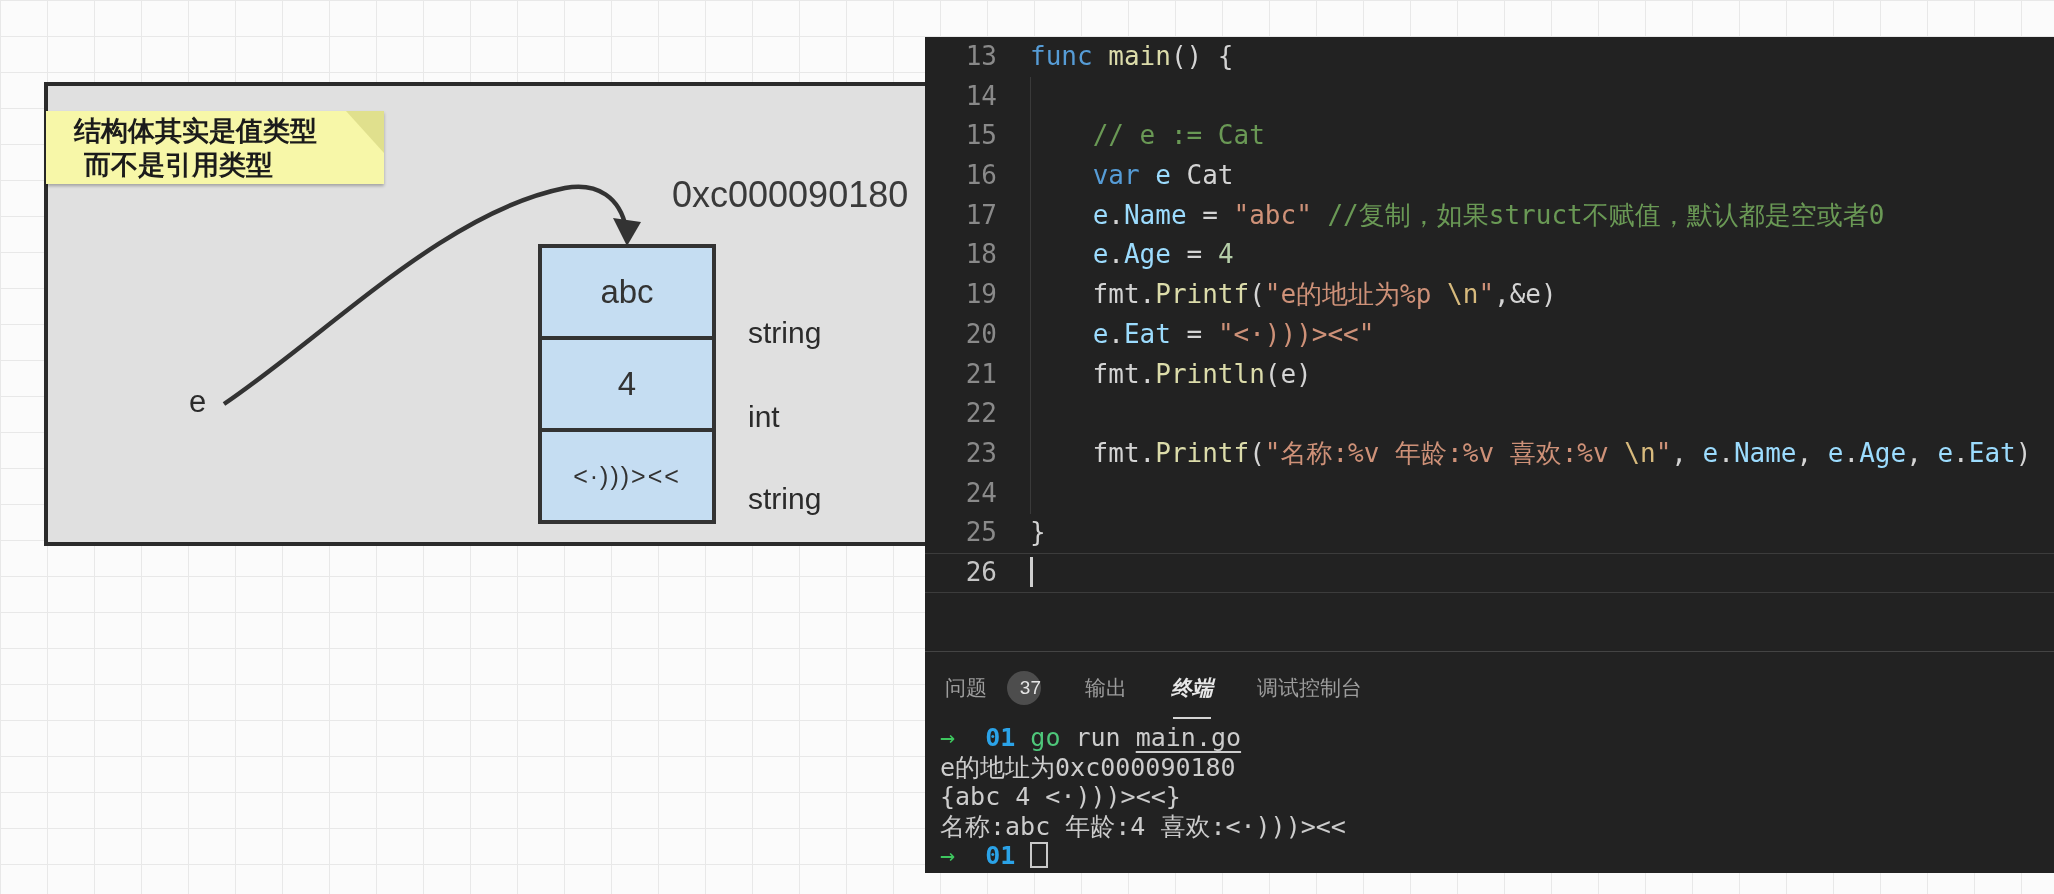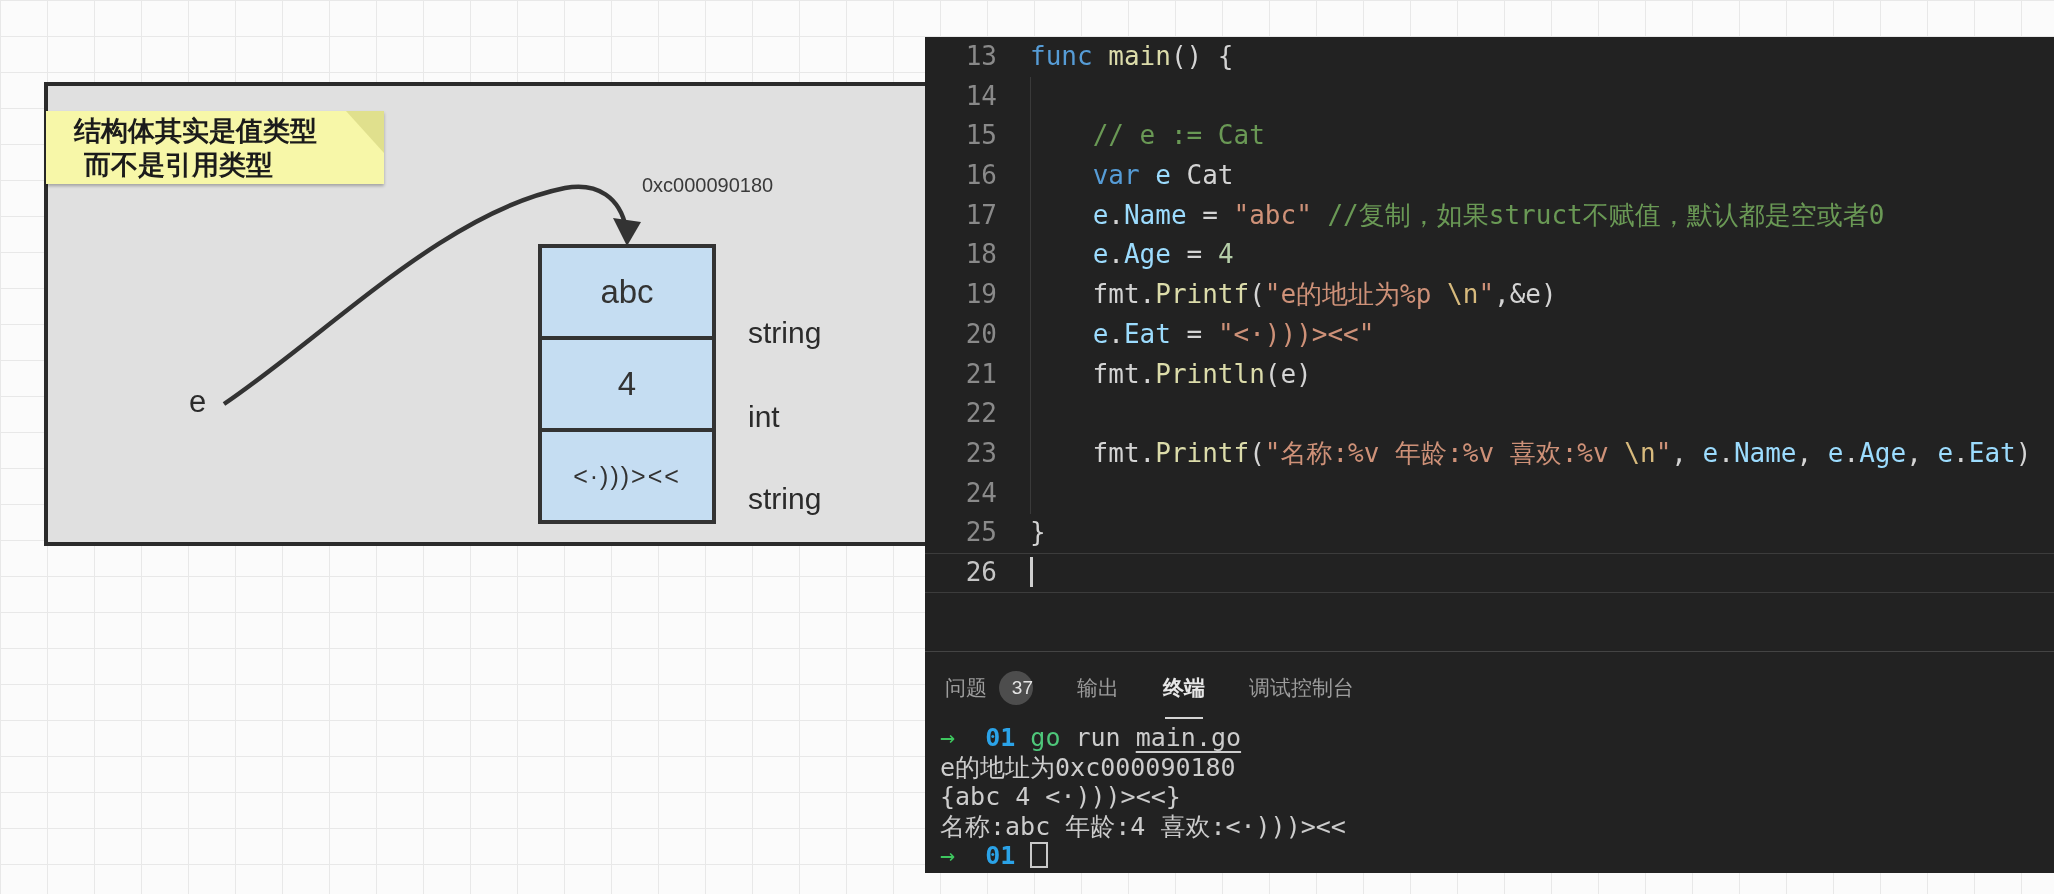--- a/index.html
+++ b/index.html
@@ -24,21 +24,21 @@
     position:absolute; left:46px; top:111px; width:338px; height:73px;
     background:#f7f7a8; box-shadow:0 2px 3px rgba(0,0,0,0.28);
     color:#1b1b1b; font-weight:bold; font-size:27px; line-height:34px;
   }
   .sticky-note .l1 { padding-left:28px; padding-top:3px; }
   .sticky-note .l2 { padding-left:38px; }
   .note-fold {
     position:absolute; right:0; top:0; width:38px; height:42px;
     background:#e0e08d; clip-path:polygon(0 0, 100% 0, 100% 100%);
   }
-  .mem-address { position:absolute; left:642px; top:174px; font-size:20px; color:#3a3a3a; }
+  .mem-address { position:absolute; left:672px; top:174px; font-size:36px; color:#3a3a3a; }
   .struct-boxes { position:absolute; left:538px; top:244px; }
   .struct-box {
     width:178px; height:96px; background:#c5ddf2; border:4px solid #333;
     display:flex; align-items:center; justify-content:center;
     color:#333; font-size:33px;
   }
   .struct-box + .struct-box { margin-top:-4px; }
   .struct-box.small { font-size:25px; letter-spacing:2px; }
   .type-label { position:absolute; left:748px; font-size:30px; color:#2b2b2b;margin-top:48px; }
   .type-label.t0 { top:268px; }
@@ -73,22 +73,22 @@
   .num { color:#b5cea8; }
   .pln { color:#d4d4d4; }
 
   
   .panel-tabs {
     position:absolute; left:0; right:0; top:614px; height:72px;
     border-top:1px solid #444; display:flex; align-items:center;
     padding-left:20px; gap:44px;
     font-family:"Liberation Sans", sans-serif; font-size:21px; color:#9d9d9d;
   }
-  .ptab { position:relative; display:flex; align-items:center; gap:12px; cursor:pointer; }
-  .ptab.active { color:#e7e7e7; font-weight:bold; }
+  .ptab { position:relative; display:flex; align-items:center; gap:20px; cursor:pointer; }
+  .ptab.active { color:#e7e7e7; font-weight:bold;font-style:italic; }
   .ptab.active::after {
     content:""; position:absolute; left:2px; right:2px; bottom:-17px;
     height:2px; background:#d4d4d4;
   }
   .badge {
     display:inline-block; min-width:34px; height:34px; line-height:34px;
     border-radius:17px; background:#4d4d4d; color:#e5e5e5;
     text-align:right; font-size:19px; font-weight:normal;
   }
 

